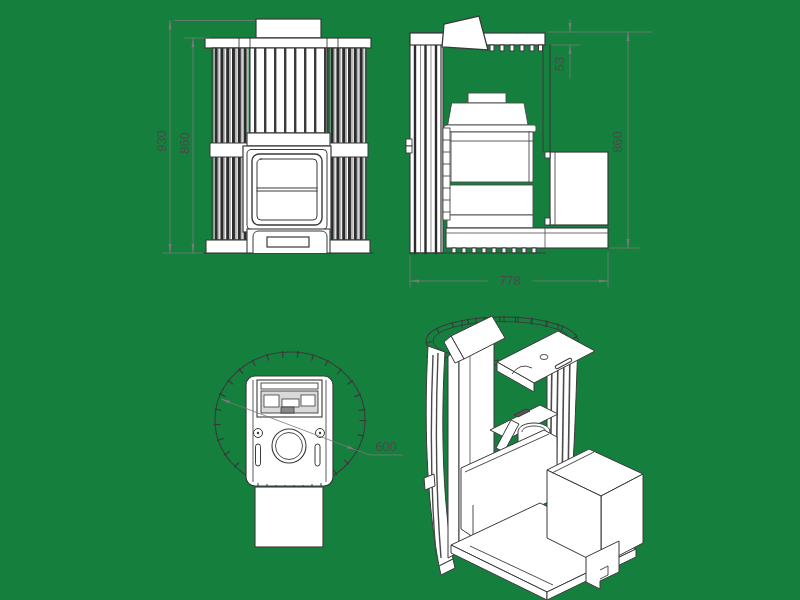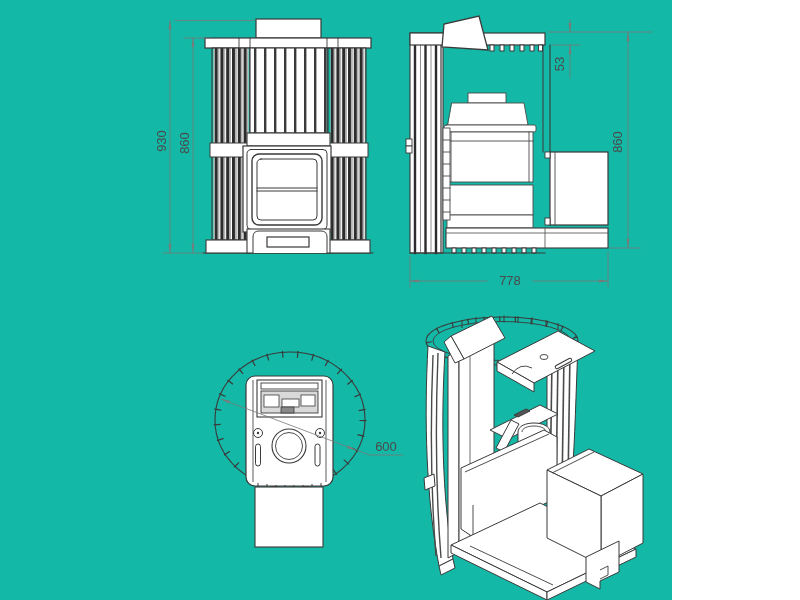--- a/index.html
+++ b/index.html
@@ -1,16 +1,16 @@
 <!DOCTYPE html>
 <html><head>
 <meta charset="utf-8">
 <style>
   html,body{margin:0;padding:0;background:#ffffff;}
-  .canvas{position:relative;width:672px;height:600px;background:#14b8a6;overflow:hidden;
+  .canvas{position:relative;width:800px;height:600px;background:#15803d;overflow:hidden;
           font-family:"Liberation Sans", sans-serif;}
   svg{display:block;}
   .dim-text{font-family:"Liberation Sans", sans-serif;font-size:13px;fill:#4a4a4a;}
 </style>
 </head>
 <body>
 
 <div class="canvas">
 <svg width="800" height="600" viewBox="0 0 800 600">
   <defs>

